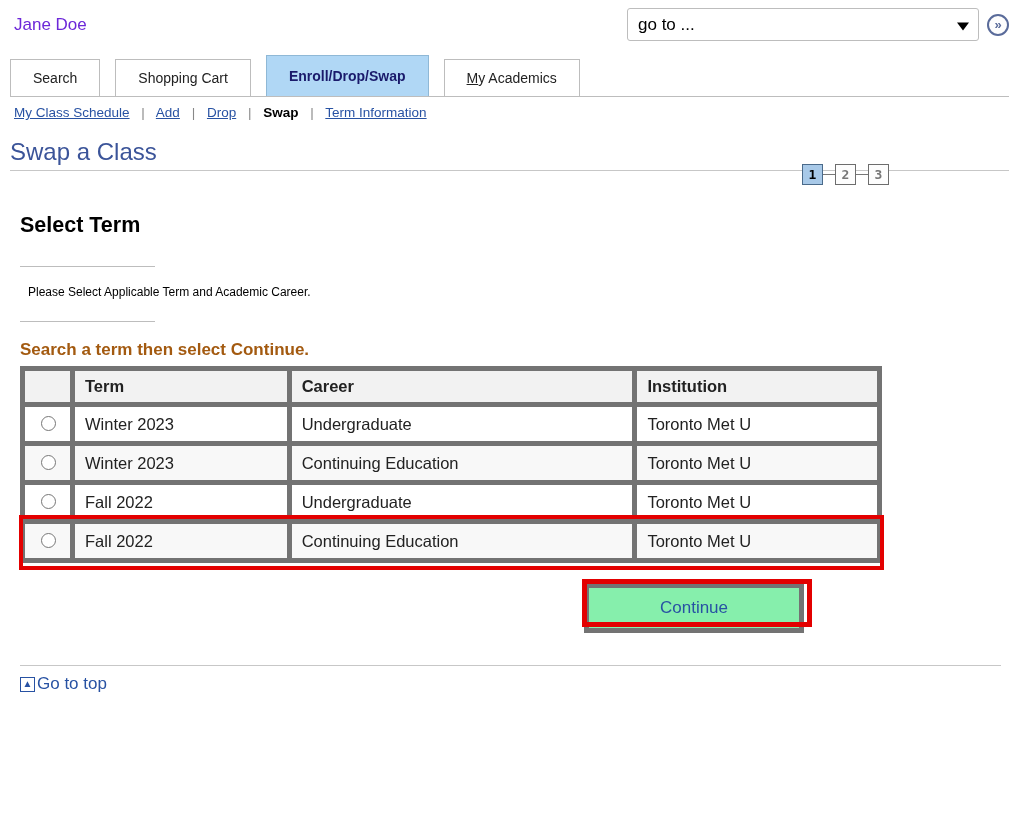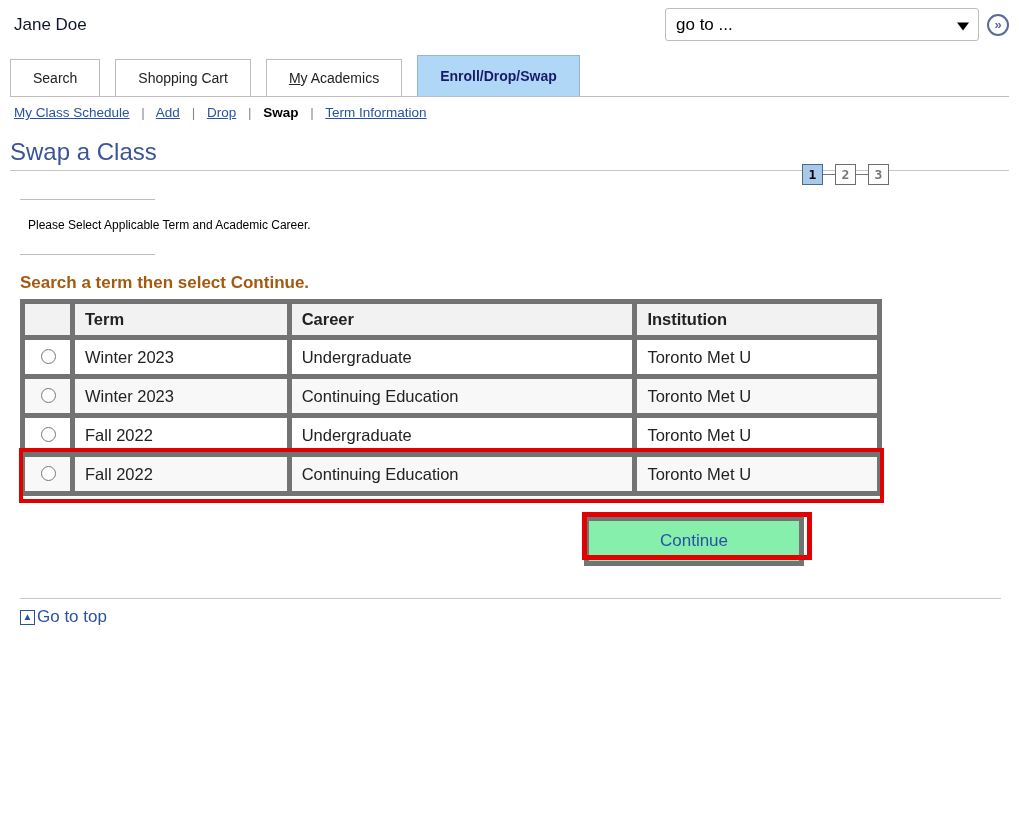--- a/index.html
+++ b/index.html
@@ -16,38 +16,38 @@
     padding: 8px 10px 20px 10px;
   }
   .top-row {
     display: flex;
     align-items: center;
     justify-content: space-between;
     padding: 0 0 8px 0;
   }
   .student-name {
     font-size: 17px;
-    color: #0f172a;
+    color: #6d28d9;
     padding-left: 4px;
   }
   .goto-wrap {
     display: flex;
     align-items: center;
     gap: 8px;
   }
   .goto-select {
     appearance: none;
     -webkit-appearance: none;
     font-family: Arial, sans-serif;
     font-size: 17px;
     padding: 6px 28px 6px 10px;
     border: 1px solid #bdbdbd;
     border-radius: 3px;
     background: #fff;
-    width: 314px;
+    width: 352px;
     cursor: pointer;
     position: relative;
   }
   .select-wrap {
     position: relative;
     display: inline-block;
   }
   .select-wrap::after {
     content: "";
     position: absolute;
@@ -280,22 +280,22 @@
       </span>
       <span class="go-btn">
         <span>»</span>
       </span>
     </div>
   </div>
 
   <div class="tabs">
     <div class="tab">Search</div>
     <div class="tab">Shopping Cart</div>
+    <div class="tab active">Enroll/Drop/Swap</div>
     <div class="tab"><span class="uline">M</span><span>y Academics</span></div>
-    <div class="tab active">Enroll/Drop/Swap</div>
   </div>
 
   <div class="subnav">
     <a>My Class Schedule</a>
     <span class="sep">|</span>
     <a>Add</a>
     <span class="sep">|</span>
     <a>Drop</a>
     <span class="sep">|</span>
     <span class="current">Swap</span>
@@ -308,20 +308,21 @@
 
   <div class="steps">
     <span class="step-box active">1</span>
     <span class="step-dash"></span>
     <span class="step-box">2</span>
     <span class="step-dash"></span>
     <span class="step-box">3</span>
   </div>
 
   <div class="content">
+    <div class="section-title">Select Term</div>
     <hr class="short-rule">
     <div class="instruction">Please Select Applicable Term and Academic Career.</div>
     <hr class="short-rule" style="margin-top:18px;">
     <div class="table-caption">Search a term then select Continue.</div>
 
     <div style="position:relative;">
       <table class="term-table">
         <thead>
           <tr>
             <th></th>

